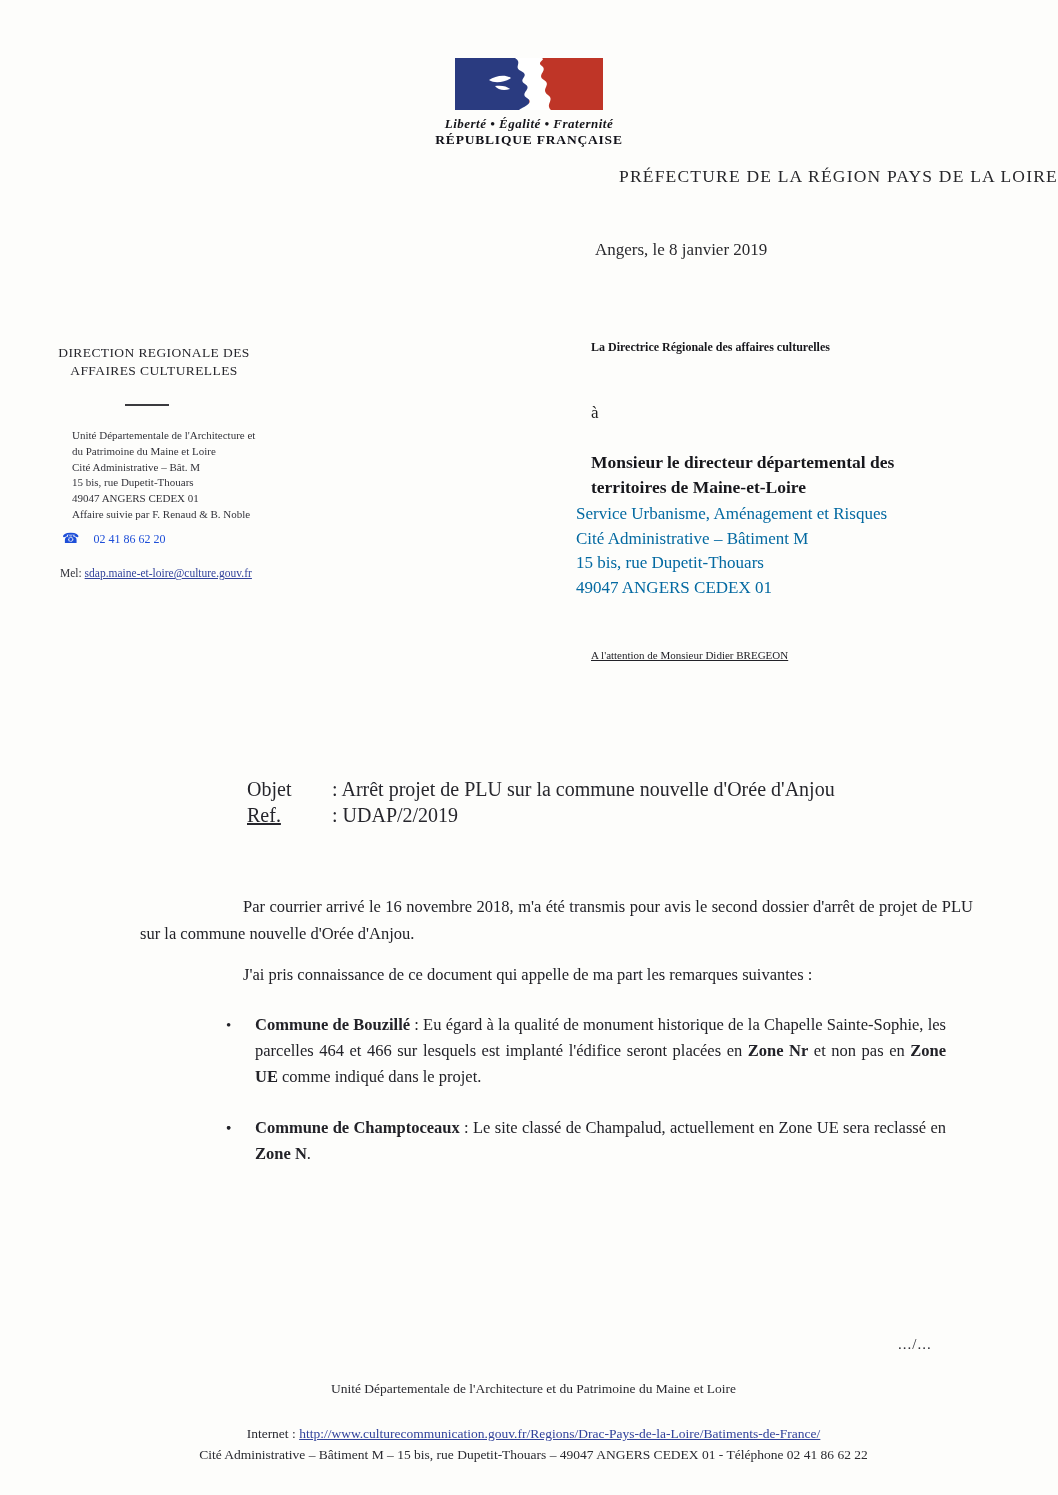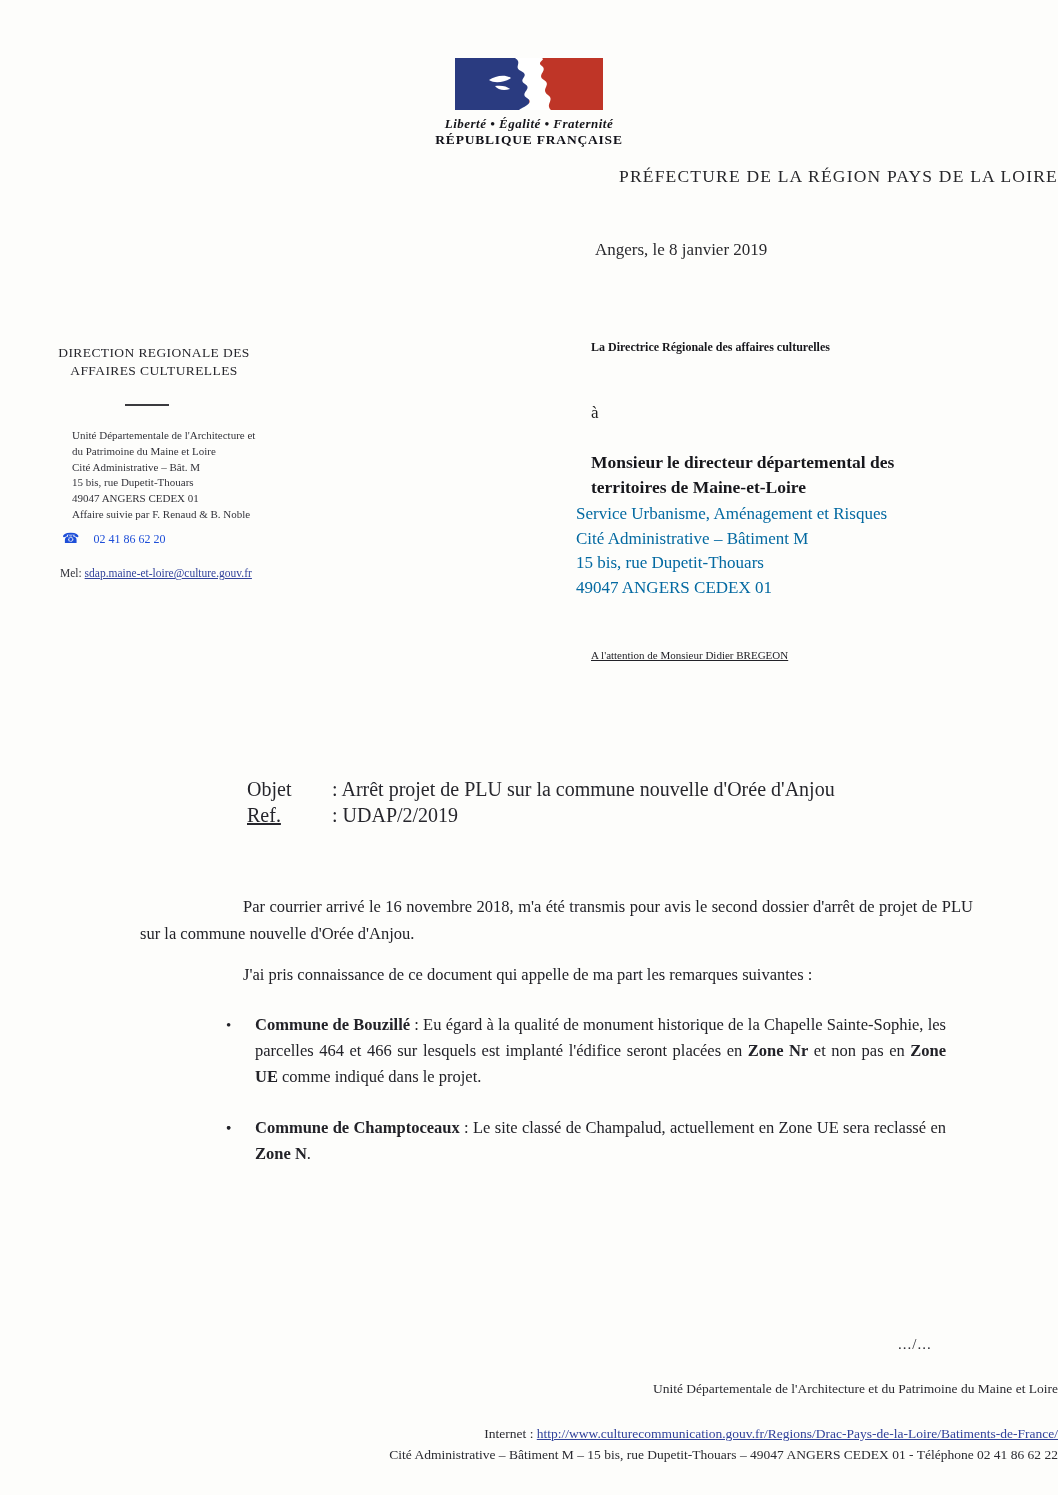--- a/index.html
+++ b/index.html
@@ -64,21 +64,21 @@
   .para-2 { top: 962px; text-indent: 103px; }
   .bullet-list { left: 222px; top: 1012px; width: 724px; list-style: none; }
   .bullet-item { position: relative; padding-left: 33px; margin-bottom: 25px;
     font-size: 16.5px; line-height: 26px; text-align: justify; color: #222228; }
   .bullet-glyph { position: absolute; left: 4px; top: 0; font-size: 15px; }
   .bullet-item b, .bullet-item .bold { font-weight: bold; }
 
   .continuation-mark { left: 898px; top: 1336px; font-size: 15px; letter-spacing: 1px; color: #2c2c32; }
 
   
-  .footer-line { left: 0; right: 0; text-align: right; font-size: 13.5px; color: #2a2a30; padding-left: 9px; }
+  .footer-line { left: 0; right: 0; text-align: center; font-size: 13.5px; color: #2a2a30; padding-left: 9px; }
   .footer-1 { top: 1381px; }
   .footer-2 { top: 1447px; }
   .footer-3 { top: 1426px; }
 </style>
 </head>
 <body>
 
 <div class="page">
 
   <div class="abs logo-block">

